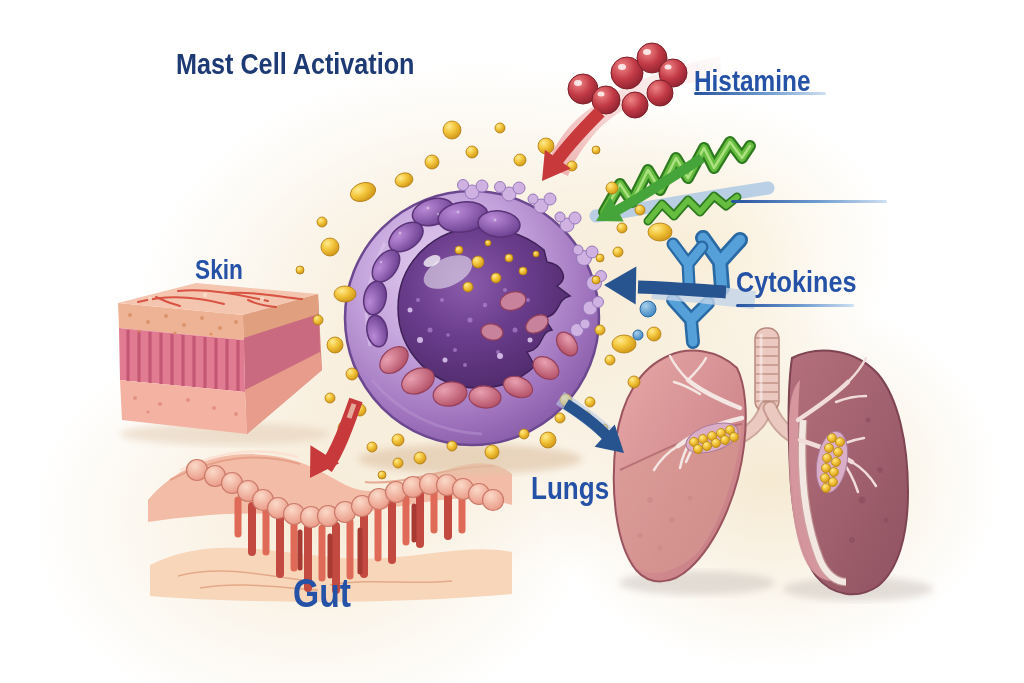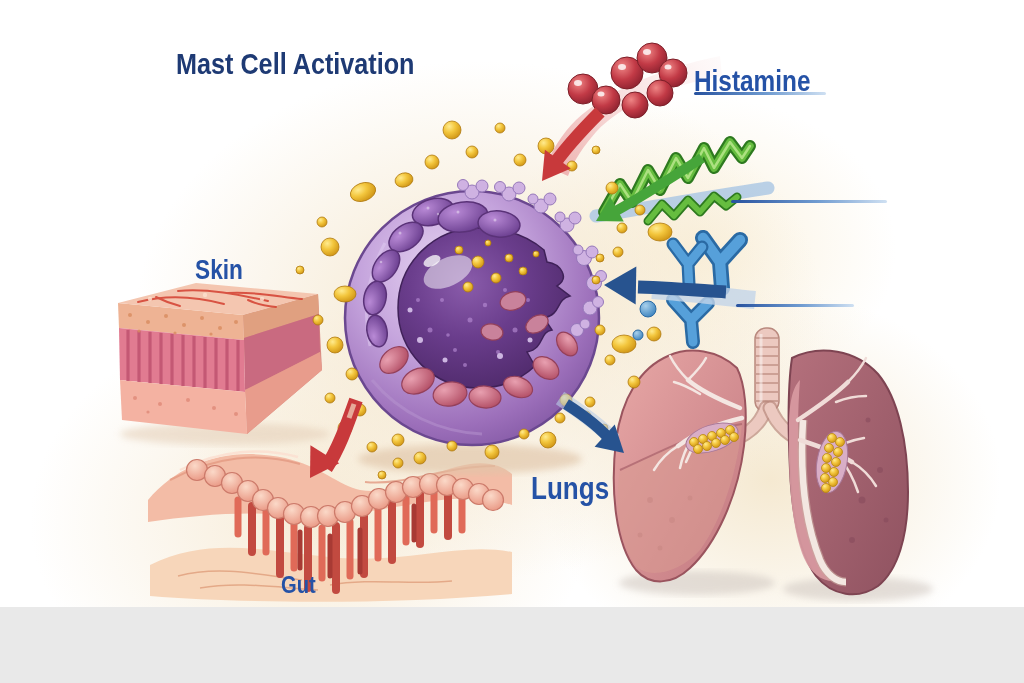--- a/index.html
+++ b/index.html
@@ -1,17 +1,17 @@
 <!DOCTYPE html>
 <html><head>
 <meta charset="utf-8">
 <style>
   html,body{margin:0;padding:0;background:#e9e9e9;}
   .stage{
-    position:relative;width:1024px;height:607px;overflow:hidden;margin:0 auto;
+    position:relative;width:1024px;height:683px;overflow:hidden;margin:0 auto;
     font-family:"Liberation Sans",sans-serif;
     background:
       radial-gradient(480px 360px at 480px 320px, #f4e6cc 0%, rgba(244,230,204,0) 72%),
       radial-gradient(400px 300px at 310px 520px, #f7ecd8 0%, rgba(247,236,216,0) 70%),
       radial-gradient(330px 270px at 770px 480px, #f5e9d1 0%, rgba(245,233,209,0) 70%),
       radial-gradient(280px 220px at 700px 250px, #faf1dd 0%, rgba(250,241,221,0) 70%),
       #ffffff;
   }
   svg{position:absolute;left:0;top:0;}
   .lbl{position:absolute;font-weight:700;color:#2552a6;white-space:nowrap;line-height:1;}
@@ -536,27 +536,30 @@
   <span>Mast Cell Activation</span>
 </div>
 
 <div class="lbl" style="left:694px;top:67px;font-size:29px;">
   <span>Histamine</span>
 </div>
 <div class="ul" style="left:694px;top:92px;width:132px;"></div>
 
 <div class="ul" style="left:731px;top:200px;width:156px;"></div>
 
+<div class="lbl" style="left:736px;top:267px;font-size:30px;">
+  <span>Cytokines</span>
+</div>
 <div class="ul" style="left:736px;top:304px;width:118px;"></div>
 
 <div class="lbl" style="left:195px;top:257px;font-size:27px;text-align:right;">
   <span>Skin</span>
 </div>
 
-<div class="lbl" style="left:281px;top:573px;font-size:24px;">
+<div class="lbl" style="left:293px;top:573px;font-size:40px;">
   <span>Gut</span>
 </div>
 
 <div class="lbl" style="left:531px;top:473px;font-size:31px;">
   <span>Lungs</span>
 </div>
 
 </div>
 
 </body></html>

